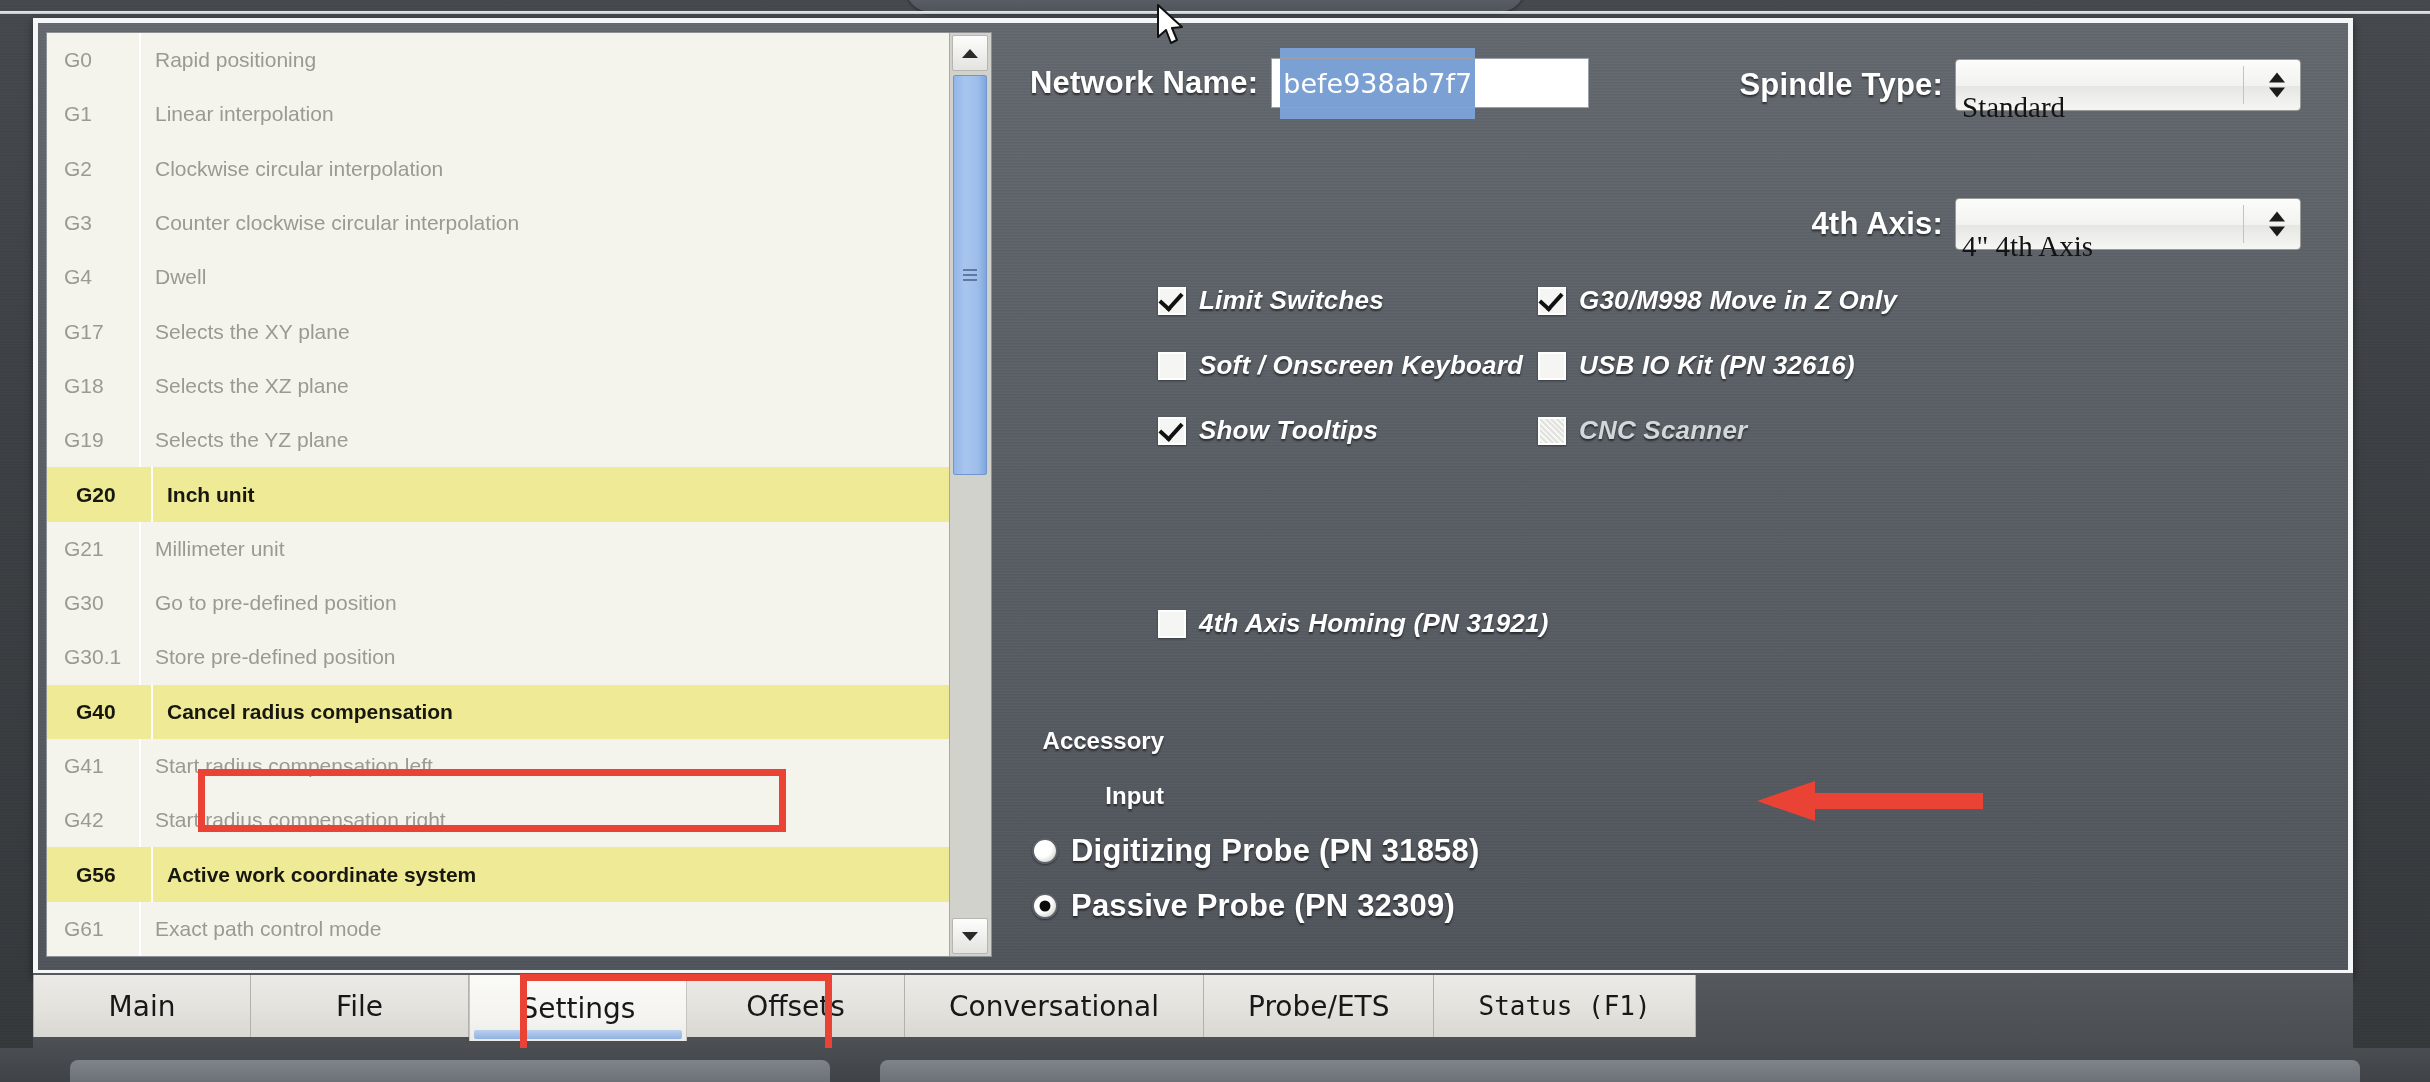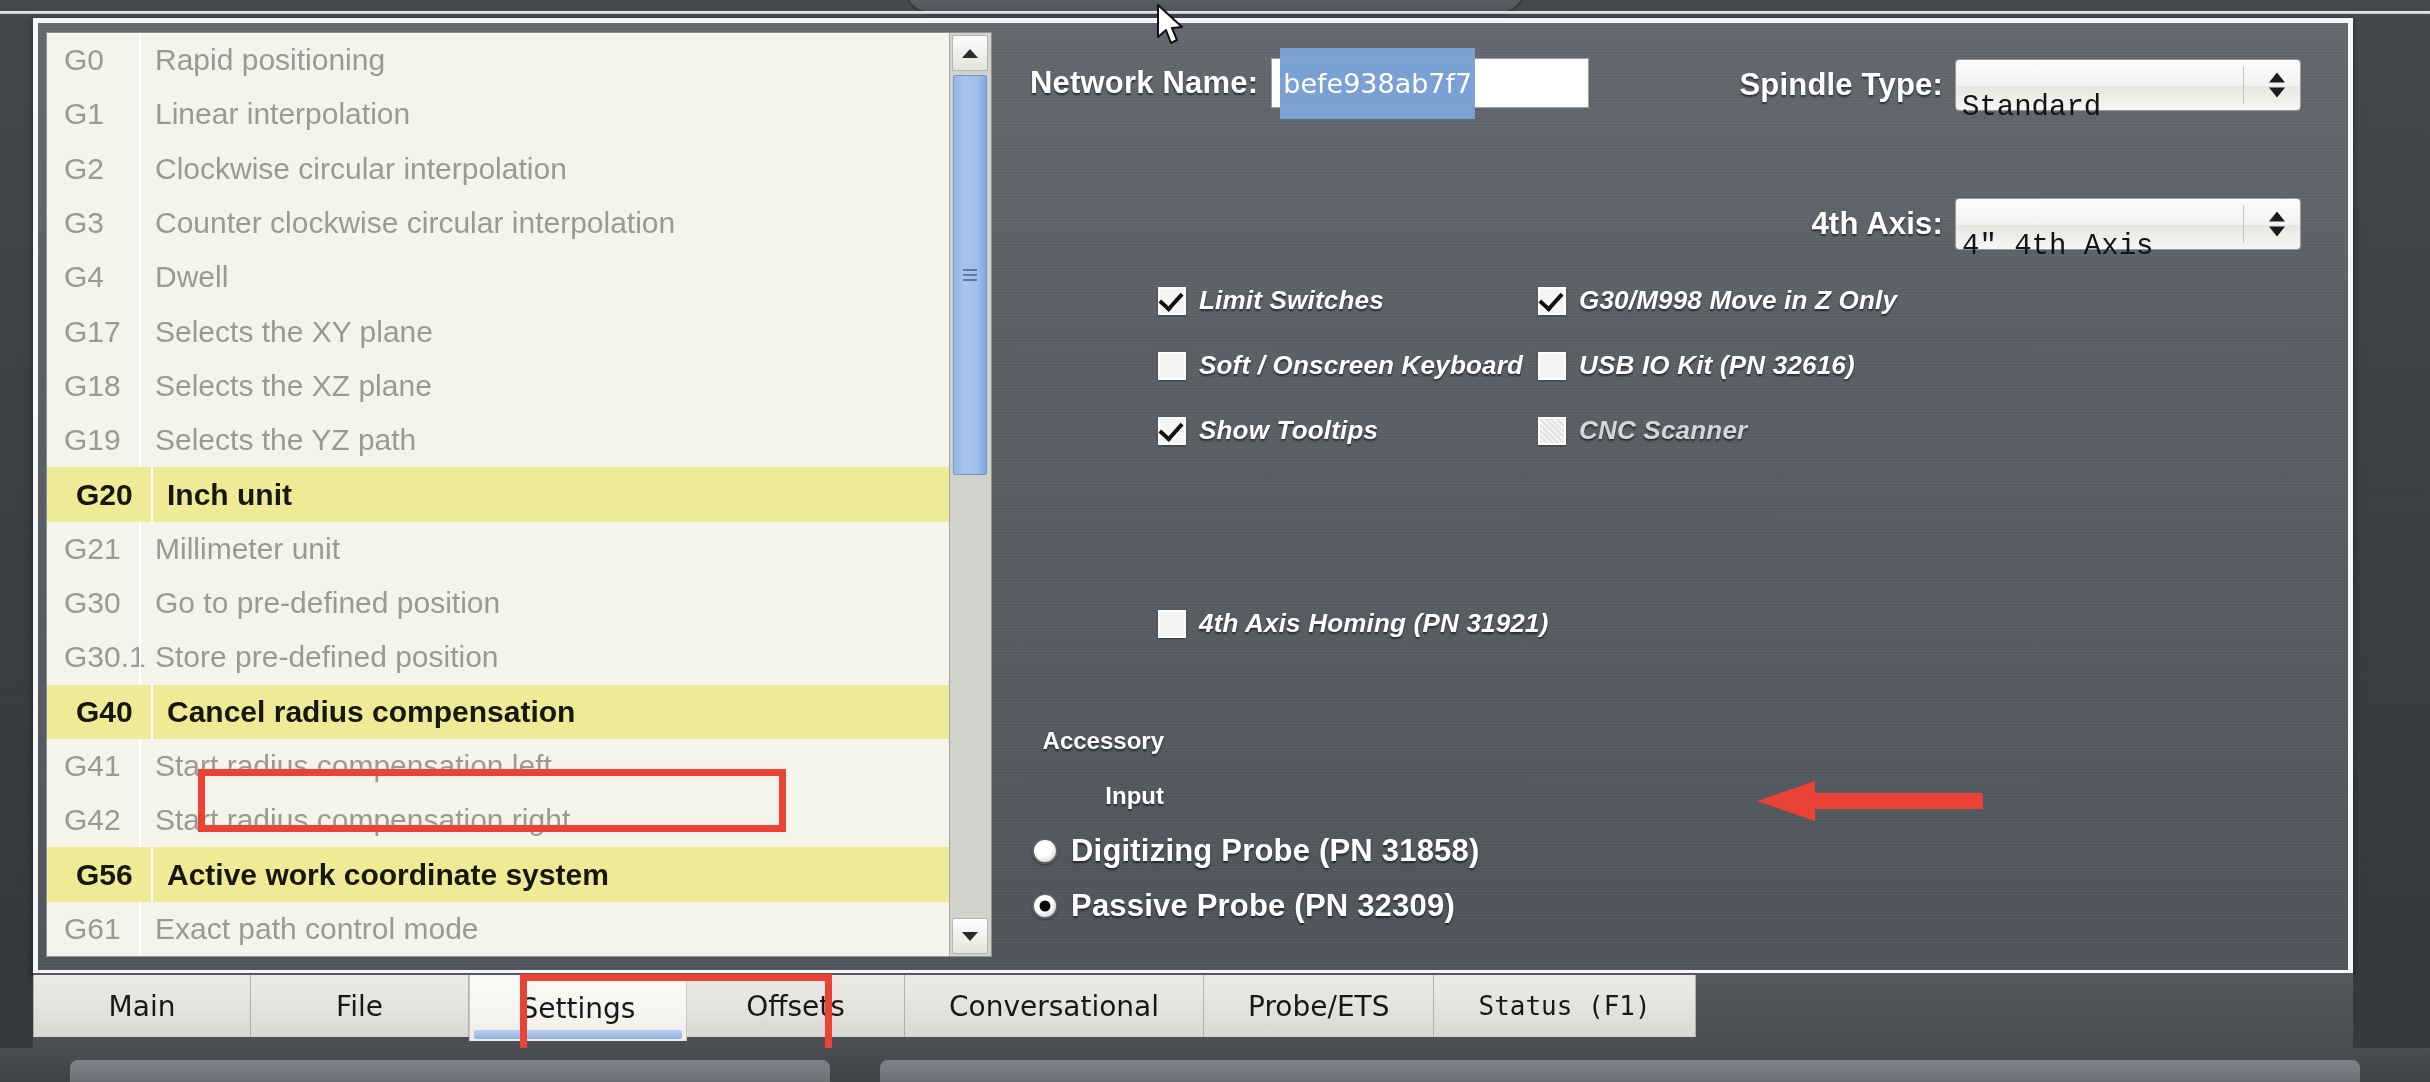--- a/index.html
+++ b/index.html
@@ -48,21 +48,21 @@
     position:absolute;left:8px;top:9px;width:946px;height:925px;
     background:#f4f4ec;
     border:1px solid #8d9196;
     box-sizing:border-box;
     display:flex;
     overflow:hidden;
   }
   #gcode-list{flex:1 1 auto;overflow:hidden;position:relative;}
   .grow{
     height:54.3px;display:flex;align-items:center;
-    font-size:30px;color:#9a9a93;
+    font-size:21px;color:#9a9a93;
     background:#f4f4ec;
   }
   .grow.hl{background:#eeea96;color:#17170f;font-weight:bold;padding-left:12px;}
   .grow .code{
     width:92px;padding-left:17px;box-sizing:border-box;
     flex:0 0 auto;
   }
   .grow .desc{
     padding-left:14px;border-left:2px solid #ffffff;
     flex:1 1 auto;height:100%;display:flex;align-items:center;
@@ -121,21 +121,21 @@
   #row-axis4{position:absolute;right:47px;top:175px;display:flex;align-items:center;}
   .combo{
     margin-left:12px;width:346px;height:52px;
     background:linear-gradient(180deg,#fcfcfc 0%,#f2f2f0 52%,#e6e6e2 53%,#f6f6f4 100%);
     border:1px solid #9a9a95;border-radius:4px;box-sizing:border-box;
     display:flex;align-items:center;position:relative;
     box-shadow:inset 0 1px 0 #fff;
   }
   .combo .cval{
     padding-left:6px;font-size:29px;color:#141414;
-    font-family:Liberation Mono, monospace;
+    font-family:Liberation Serif, serif;
     margin-top:44px;
   }
   .combo .cdiv{position:absolute;right:56px;top:6px;bottom:6px;width:1px;background:#c4c4bf;}
   .combo .carrows{
     position:absolute;right:15px;top:50%;transform:translateY(-50%);
     display:flex;flex-direction:column;align-items:center;gap:5px;
   }
   .combo .carrows .up{width:0;height:0;border-left:8px solid transparent;border-right:8px solid transparent;border-bottom:10px solid #1b1b1b;}
   .combo .carrows .dn{width:0;height:0;border-left:8px solid transparent;border-right:8px solid transparent;border-top:10px solid #1b1b1b;}
 
@@ -267,21 +267,21 @@
             <div class="grow">
               <span class="code">G17</span>
               <span class="desc">Selects the XY plane</span>
             </div>
             <div class="grow">
               <span class="code">G18</span>
               <span class="desc">Selects the XZ plane</span>
             </div>
             <div class="grow">
               <span class="code">G19</span>
-              <span class="desc">Selects the YZ path</span>
+              <span class="desc">Selects the YZ plane</span>
             </div>
             <div class="grow hl">
               <span class="code">G20</span>
               <span class="desc">Inch unit</span>
             </div>
             <div class="grow">
               <span class="code">G21</span>
               <span class="desc">Millimeter unit</span>
             </div>
             <div class="grow">

